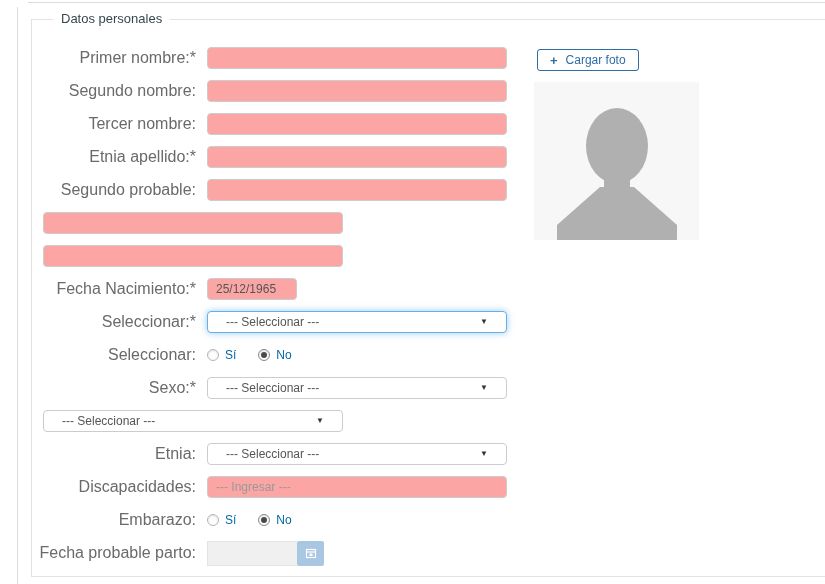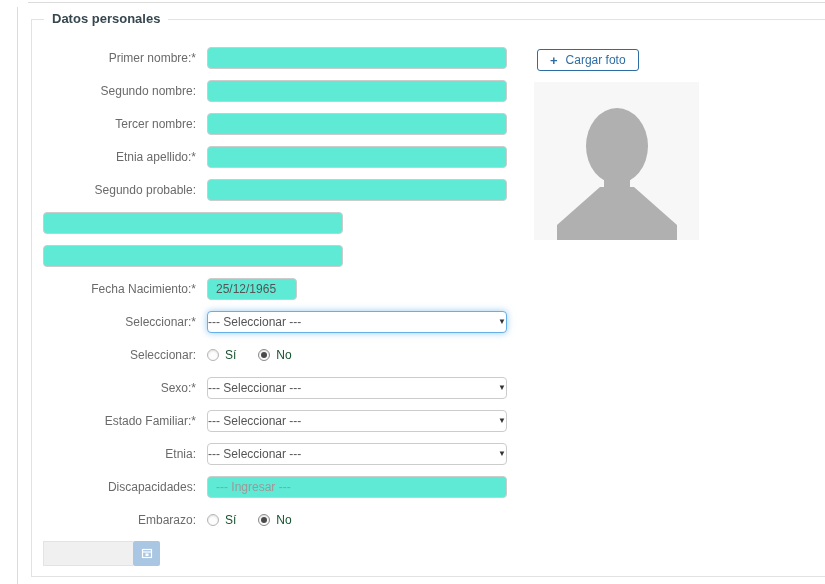--- a/index.html
+++ b/index.html
@@ -7,46 +7,46 @@
   body { font-family: "Liberation Sans", sans-serif; }
   .page { position: relative; width: 825px; height: 584px; background: #ffffff; overflow: hidden; }
 
   
   .outer-top  { position: absolute; left: 28px; top: 2px; width: 797px; height: 1px; background: #dcdcdc; }
   .outer-left { position: absolute; left: 17px; top: 7px; width: 1px; height: 577px; background: #dcdcdc; }
 
   
   fieldset.datos { position: absolute; left: 31px; top: 11px; width: 850px; height: 566px;
                    margin: 0; padding: 0; border: 1px solid #e2e2e2; }
-  legend.datos-legend { font-size: 13px; font-weight: bold; color: #37474f; line-height: 16px;
-                        margin-left: 12px; padding: 0 8px; }
+  legend.datos-legend { font-size: 13px; font-weight: normal; color: #37474f; line-height: 16px;
+                        margin-left: 21px; padding: 0 8px; }
 
   .rows { margin-top: 20px; }
   .row { display: flex; align-items: center; height: 22px; margin-bottom: 11px; }
-  .flabel { flex: 0 0 164px; width: 164px; text-align: right; font-size: 12px; color: #6a6a6a; }
+  .flabel { flex: 0 0 164px; width: 164px; text-align: right; font-size: 16px; color: #6a6a6a; }
   .control { margin-left: 11px; display: flex; align-items: center; }
 
   input.text { width: 300px; height: 22px; border: 1px solid #cccccc; border-radius: 4px;
-               padding: 8px 8px; font-size: 12px; color: #555; font-family: inherit; background: #5eead4; }
+               padding: 8px 8px; font-size: 12px; color: #555; font-family: inherit; background: #fca5a5; }
   input.short { width: 90px; }
   input::placeholder { color: #9a9a9a; opacity: 1; }
 
   .selectbox { width: 300px; height: 22px; border: 1px solid #cccccc; border-radius: 4px;
                background: #fff; display: flex; align-items: center; justify-content: space-between;
-               padding: 0 0; font-size: 12px; color: #555; cursor: pointer; }
+               padding: 0 18px; font-size: 12px; color: #555; cursor: pointer; }
   .selectbox.focused { border-color: #66afe9; box-shadow: 0 0 7px rgba(102,175,233,.65); }
   .arrow { font-size: 8px; color: #333; line-height: 1; }
 
   .radio-group { display: flex; align-items: center; }
   .radio { width: 12px; height: 12px; border: 1px solid #b5b5b5; border-radius: 50%;
            background: #fdfdfd; display: inline-flex; align-items: center; justify-content: center;
            box-shadow: inset 0 1px 2px rgba(0,0,0,.12); cursor: pointer; }
   .radio.checked { border-color: #8a8a8a; }
   .radio .dot { width: 6px; height: 6px; border-radius: 50%; background: #4a4a4a; }
-  .radio-label { font-size: 12px; color: #14532d; margin-left: 6px; margin-right: 22px; }
+  .radio-label { font-size: 12px; color: #0369a1; margin-left: 6px; margin-right: 22px; }
 
   .upload-btn { position: absolute; left: 537px; top: 49px; height: 22px;
                 display: inline-flex; align-items: center; gap: 8px; padding: 0 12px;
                 background: #ffffff; border: 1px solid #2e6da4; border-radius: 3px;
                 color: #2e6da4; font-size: 12px; font-family: inherit; cursor: pointer; }
   .plus { font-weight: bold; font-size: 13px; line-height: 1; }
 
   .photo-box { position: absolute; left: 534px; top: 82px; width: 165px; height: 158px; background: #f7f7f7; }
 
   .date-group { display: flex; align-items: stretch; height: 25px; }
@@ -148,21 +148,20 @@
         <div class="flabel">Sexo:*</div>
         <div class="control">
           <div class="selectbox">
             <span>--- Seleccionar ---</span>
             <span class="arrow">▼</span>
           </div>
         </div>
       </div>
 
       <div class="row">
-        <div class="flabel">Estado Familiar:*</div>
         <div class="control">
           <div class="selectbox">
             <span>--- Seleccionar ---</span>
             <span class="arrow">▼</span>
           </div>
         </div>
       </div>
 
       <div class="row">
         <div class="flabel">Etnia:</div>
@@ -187,20 +186,21 @@
           <span class="radio"></span>
           <span class="radio-label">Sí</span>
           <span class="radio checked">
               <span class="dot"></span>
             </span>
           <span class="radio-label">No</span>
         </div>
       </div>
 
       <div class="row">
+        <div class="flabel">Fecha probable parto:</div>
         <div class="control date-group">
           <input class="date-disabled" type="text" disabled="" value="" style="">
           <button class="cal-btn">
             <span style="display:flex;">
               <svg width="12" height="12" viewBox="0 0 12 12">
                 <rect x="1.5" y="2.5" width="9" height="8" fill="none" stroke="#ffffff" stroke-width="1.2"></rect>
                 <line x1="1.5" y1="5" x2="10.5" y2="5" stroke="#ffffff" stroke-width="1.2"></line>
                 <rect x="4.5" y="6.5" width="3" height="2.5" fill="#ffffff"></rect>
               </svg>
             </span>

